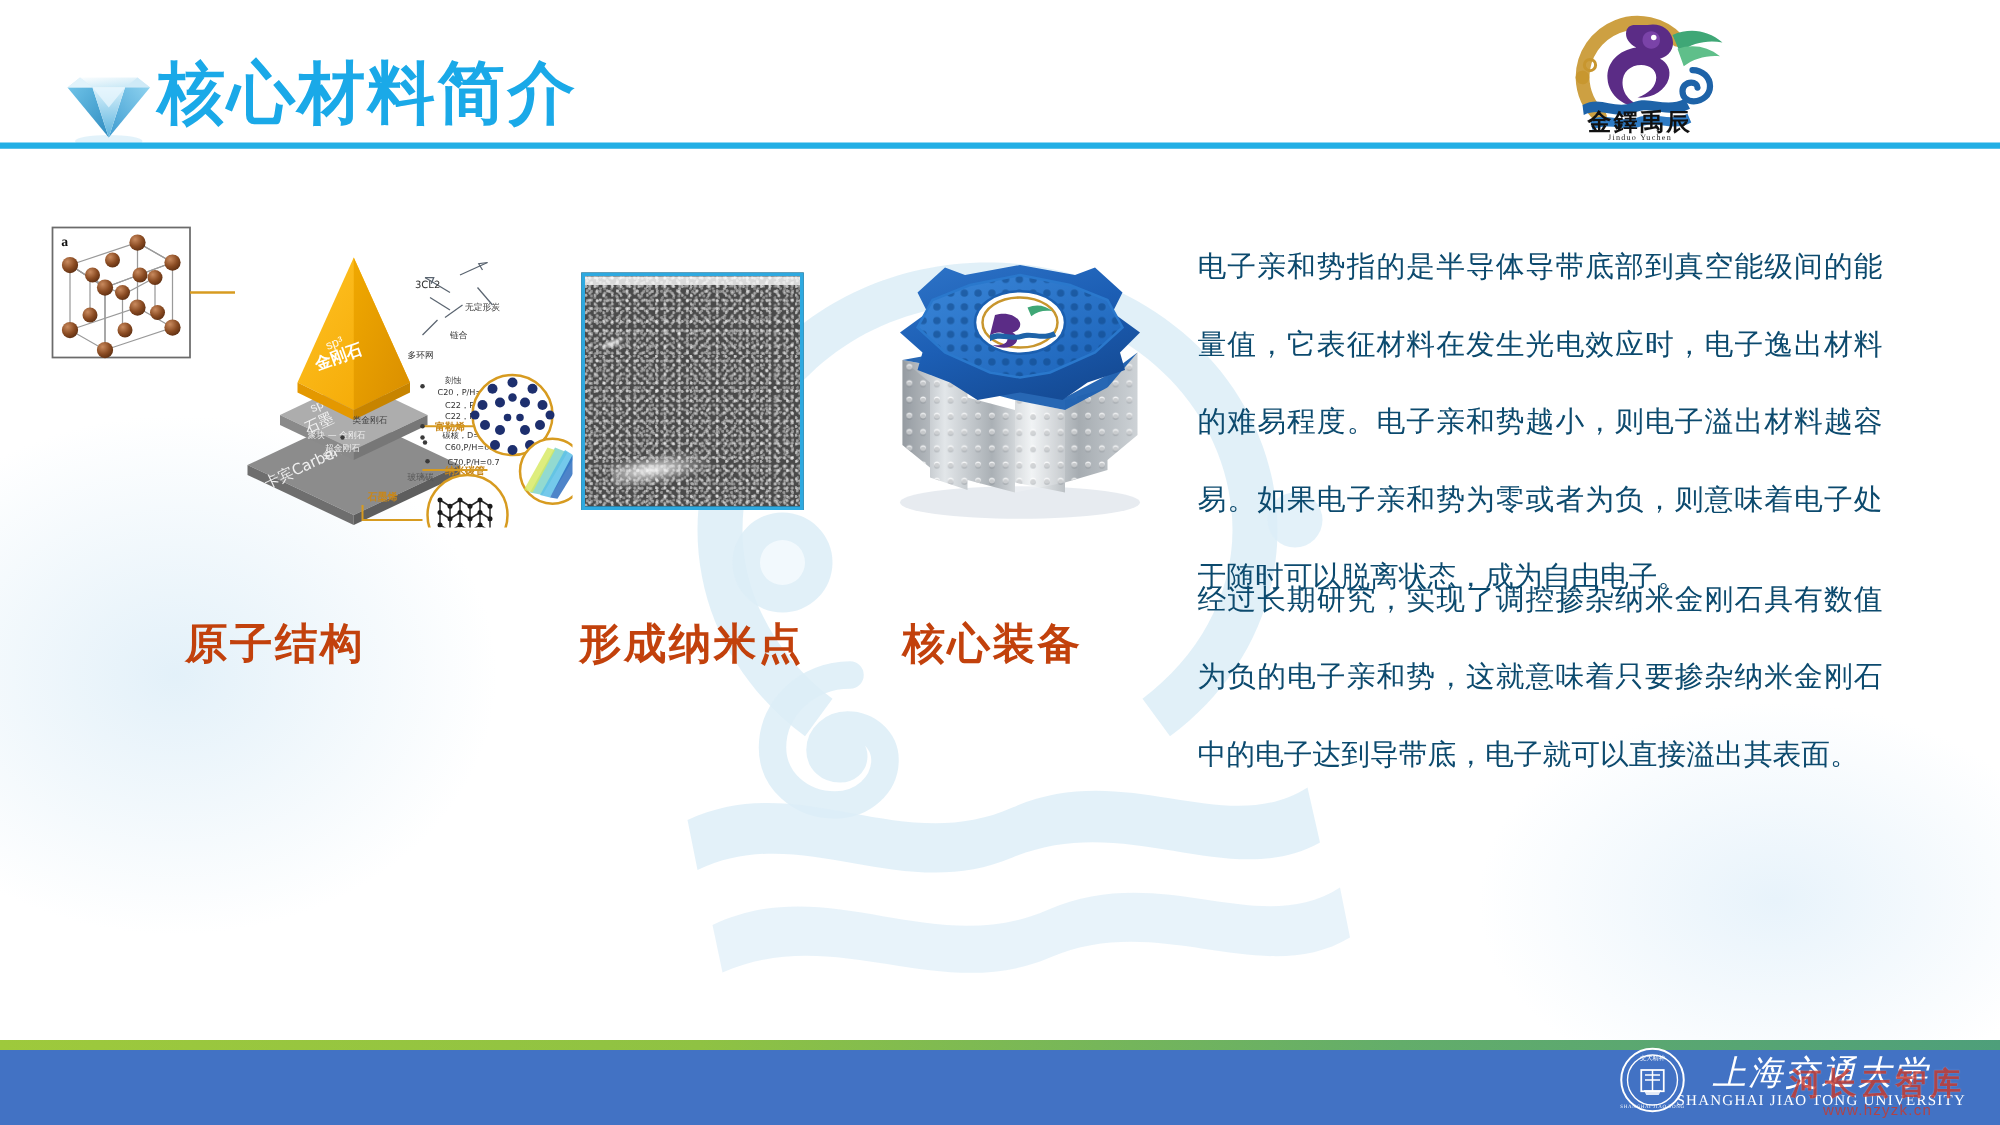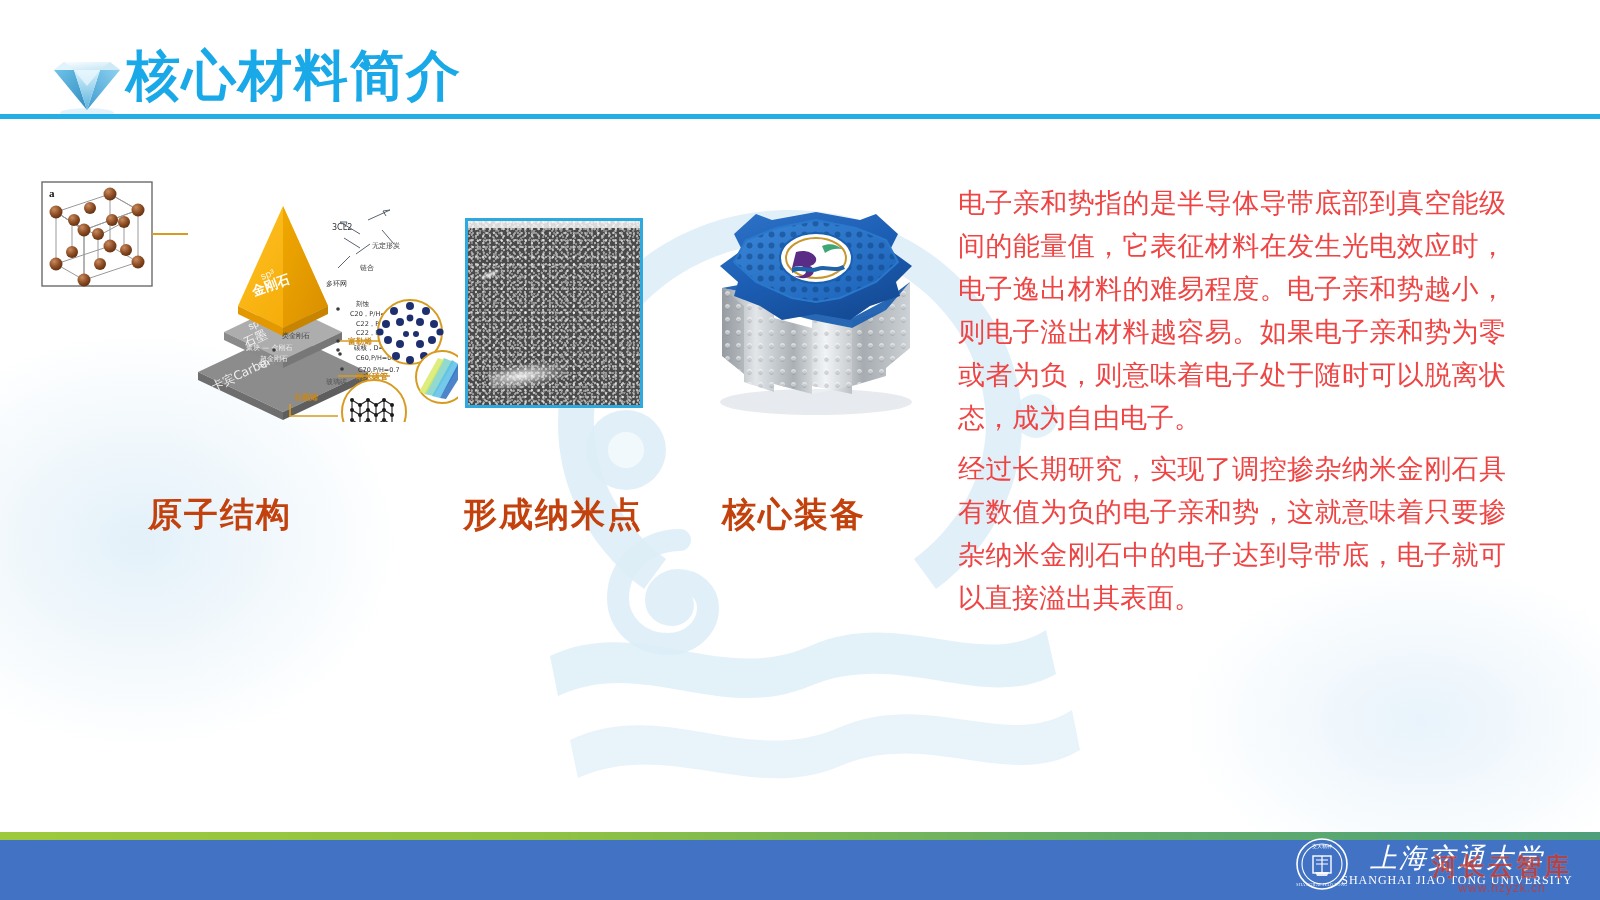--- a/index.html
+++ b/index.html
@@ -106,21 +106,21 @@
     font-size:34px; font-weight:bold; color:#c2410c;
     letter-spacing:2px; white-space:nowrap;
   }
   .cap1 { left:148px; }
   .cap2 { left:463px; }
   .cap3 { left:722px; }
 
   
   .body-text {
     position:absolute; left:958px; width:548px;
-    font-size:27px; line-height:43px; color:#ef4444;
+    font-size:23px; line-height:62px; color:#0c4a6e;
     text-align:justify; letter-spacing:0px;
   }
   .para1 { top:182px; }
   .para2 { top:448px; }
 
   
   .summary {
     position:absolute; left:62px; top:640px; width:1478px;
     font-size:33px; font-weight:bold; line-height:46px;
     color:#000; text-align:justify; letter-spacing:0.5px;
@@ -206,20 +206,43 @@
         <polygon points="10,26 30,26 43,66" fill="url(#gemL)"></polygon>
         <polygon points="76,26 56,26 43,66" fill="url(#gemR)"></polygon>
         <polygon points="30,26 56,26 43,66" fill="url(#gemC)"></polygon>
         <polygon points="30,26 43,42 56,26" fill="#eaf7fd" opacity="0.75"></polygon>
         <polygon points="10,26 20,18 30,26" fill="#e8f6fc" opacity="0.7"></polygon>
       </svg>
     </div>
 
     <div class="slide-title">核心材料简介</div>
 
+    <div class="brand-logo">
+      <svg viewBox="0 0 180 110" xmlns="http://www.w3.org/2000/svg">
+
+        <path d="M44 58a44 44 0 0 1 76-30" fill="none" stroke="#C8962E" stroke-width="11" stroke-linecap="round" opacity="0.9"></path>
+        <path d="M44 58a44 44 0 0 0 14 31" fill="none" stroke="#C8962E" stroke-width="11" stroke-linecap="round" opacity="0.9"></path>
+        <circle cx="50" cy="48" r="4.5" fill="none" stroke="#C8962E" stroke-width="2.4"></circle>
+
+        <path d="M116 24c14-6 28-4 40 6-12-2-24 0-34 8" fill="#3FA776"></path>
+        <path d="M120 35c12-4 24-2 34 6-11-1-21 2-29 8" fill="#5FBF8A"></path>
+
+        <path d="M96 16c10-2 18 3 20 11 2 8-3 14-10 16 6 3 9 9 7 16-3 10-14 16-25 15 9-3 15-9 15-16 0-6-5-10-12-10-9 0-15 6-15 14 0 11 9 19 22 20-18 2-33-8-34-23-1-13 9-23 23-25-6-3-9-8-8-13 1-4 4-5 7-5z" fill="#5B2C86"></path>
+        <path d="M99 21c4 0 7 3 7 7s-3 7-7 7-7-3-7-7 3-7 7-7z" fill="#7A43A8"></path>
+        <circle cx="101" cy="26" r="2.2" fill="#fff"></circle>
+
+        <path d="M132 52c8 0 14 6 14 13s-6 12-13 12c-5 0-9-3-9-8 0-4 3-7 7-7 3 0 5 2 5 4" fill="none" stroke="#1E63A8" stroke-width="5" stroke-linecap="round"></path>
+
+        <path d="M44 80c14-8 26 4 40-2s26 5 42-3l4 8c-17 9-30-3-44 3s-28-5-41 2z" fill="#1E63A8"></path>
+        <path d="M50 92c14-7 24 3 38-2s26 4 40-3l3 7c-15 8-27-2-40 3s-26-4-39 3z" fill="#2E7BC4"></path>
+
+        <text x="90" y="100" text-anchor="middle" font-family="DejaVu Sans, sans-serif" font-size="19" font-weight="bold" fill="#111" letter-spacing="2">金鐸禹辰</text>
+        <text x="90" y="108" text-anchor="middle" font-family="Liberation Serif, serif" font-size="6.5" fill="#222" letter-spacing="1">Jinduo Yuchen</text>
+      </svg>
+    </div>
 
     <div class="header-rule"></div>
   </div>
 
   <div class="fig fig-atomic">
     <svg viewBox="0 0 420 250" xmlns="http://www.w3.org/2000/svg">
       <defs>
         <linearGradient id="pyrTopG" x1="0" y1="0" x2="1" y2="1">
           <stop offset="0%" stop-color="#FFC224"></stop>
           <stop offset="100%" stop-color="#F2A500"></stop>

